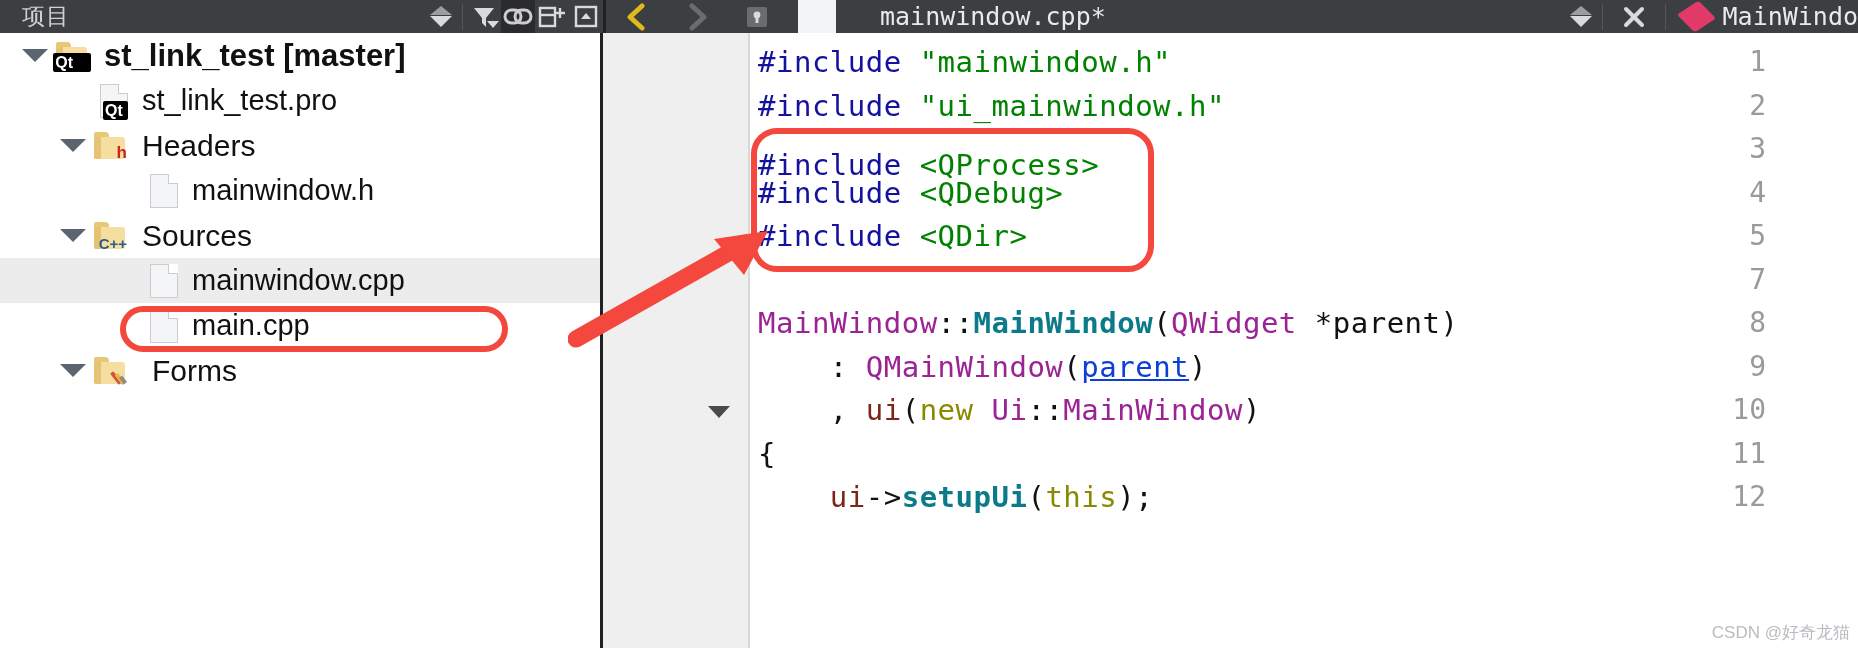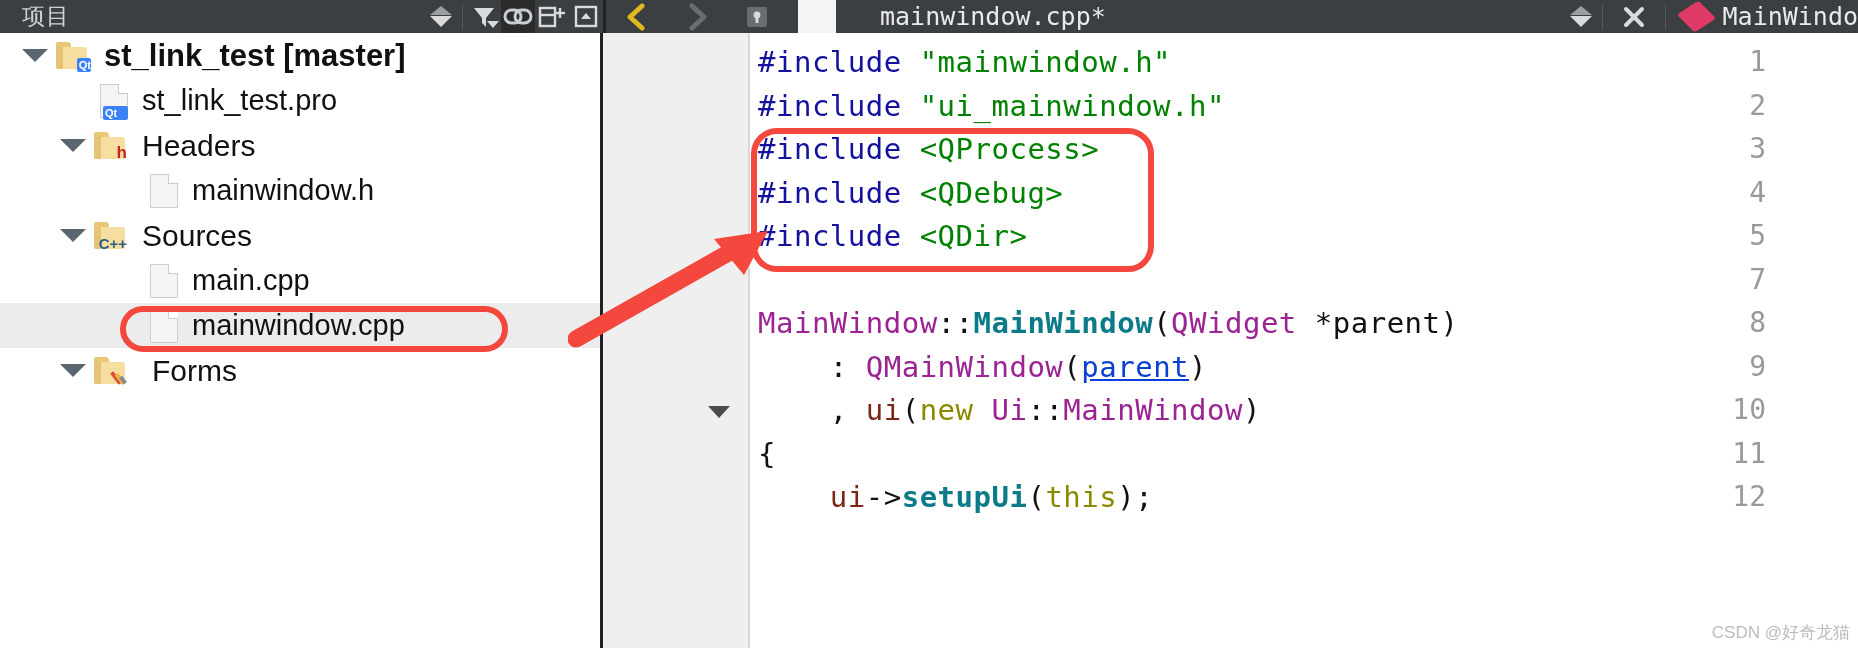--- a/index.html
+++ b/index.html
@@ -36,21 +36,21 @@
   .row.sel{background:#ececec;}
   .arrow{width:0;height:0;border-left:13px solid transparent;border-right:13px solid transparent;border-top:13px solid #5a6570;margin-right:8px;}
   .rowlabel{font-family:"Liberation Sans",sans-serif;color:#111;white-space:nowrap;}
 
   
   .fold{position:relative;width:34px;height:28px;flex:0 0 auto;}
   .fold .tabf{position:absolute;left:0;top:0;width:15px;height:7px;background:#e8c877;border-radius:2px 4px 0 0;}
   .fold .body{position:absolute;left:0;top:5px;width:31px;height:22px;background:#f6dda0;border-radius:2px 3px 3px 2px;}
   .fold .spine{position:absolute;left:0;top:5px;width:7px;height:22px;background:#e6c274;border-radius:2px 0 0 2px;}
   .badge{position:absolute;right:-1px;bottom:-2px;font-size:13px;font-weight:bold;line-height:1;padding:1px 2px;border-radius:2px;font-family:"Liberation Sans",sans-serif;}
-  .badge.qt{background:#3b82f6;color:#fff;font-size:11px;padding:2px 0 1px 2px;}
+  .badge.qt{background:#000000;color:#fff;font-size:16px;padding:2px 18px 1px 2px;}
   .badge.h{color:#c4271e;background:transparent;font-size:17px;}
   .badge.cpp{color:#2a5d86;background:transparent;font-size:15px;}
 
   
   .doc{position:relative;width:28px;height:34px;flex:0 0 auto;background:#f4f5f7;border:1px solid #c9ccd0;box-sizing:border-box;}
   .doc::after{content:"";position:absolute;right:-1px;top:-1px;width:9px;height:9px;background:#ffffff;border-left:1px solid #c9ccd0;border-bottom:1px solid #c9ccd0;}
   .doc .dbadge{position:absolute;left:2px;bottom:-3px;}
 
   
   .pencil{position:relative;width:28px;height:28px;flex:0 0 auto;}
@@ -232,33 +232,33 @@
           <span style="display: flex; align-items: center; flex: 0 0 auto;">
             <span class="fold">
               <span class="tabf"></span>
               <span class="body"></span>
               <span class="spine"></span>
               <span class="badge cpp">C++</span>
             </span>
           </span>
           <span class="rowlabel" style="font-size: 30px; font-weight: 400; margin-left: 14px;">Sources</span>
         </div>
-        <div class="row">
-          <span style="width: 150px; flex: 0 0 auto;"></span>
-          <span style="display: flex; align-items: center; flex: 0 0 auto;">
-            <span class="doc"></span>
-          </span>
-          <span class="rowlabel" style="font-size: 29px; font-weight: 400; margin-left: 14px;">main.cpp</span>
-        </div>
         <div class="row sel">
           <span style="width: 150px; flex: 0 0 auto;"></span>
           <span style="display: flex; align-items: center; flex: 0 0 auto;">
             <span class="doc"></span>
           </span>
           <span class="rowlabel" style="font-size: 29px; font-weight: 400; margin-left: 14px;">mainwindow.cpp</span>
+        </div>
+        <div class="row">
+          <span style="width: 150px; flex: 0 0 auto;"></span>
+          <span style="display: flex; align-items: center; flex: 0 0 auto;">
+            <span class="doc"></span>
+          </span>
+          <span class="rowlabel" style="font-size: 29px; font-weight: 400; margin-left: 14px;">main.cpp</span>
         </div>
         <div class="row">
           <span style="width: 60px; flex: 0 0 auto;"></span>
           <span class="arrow"></span>
           <span style="display: flex; align-items: center; flex: 0 0 auto;">
             <span class="fold">
               <span class="tabf"></span>
               <span class="body"></span>
               <span class="spine"></span>
               <span class="badge" style="right:-4px;bottom:-5px;"><span class="pencil" style="width:18px;height:18px;display:inline-block;"><span class="pl" style="left:2px;top:2px;width:4px;height:14px;"></span><span class="pb" style="left:6px;top:4px;width:4px;height:12px;"></span><span class="pt" style="left:9px;top:7px;width:4px;height:8px;"></span></span></span>
@@ -273,21 +273,21 @@
 
   <div class="editor">
     <div class="gutter"></div>
     <div class="gutter-line"></div>
     <div id="code-rows">
         <div class="lnum" style="top: 12px;">1</div>
         <div class="codeline" style="top: 12px;"><span class="k-pre">#include </span><span class="k-str">"mainwindow.h"</span></div>
         <div class="lnum" style="top: 55.5px;">2</div>
         <div class="codeline" style="top: 55.5px;"><span class="k-pre">#include </span><span class="k-str">"ui_mainwindow.h"</span></div>
         <div class="lnum" style="top: 99px;">3</div>
-        <div class="codeline" style="top: 99px;"><span class="k-pre">#include </span><span class="k-str">&lt;QProcess&gt;</span></div>
+        <div class="codeline" style="top: 115px;"><span class="k-pre">#include </span><span class="k-str">&lt;QProcess&gt;</span></div>
         <div class="lnum" style="top: 142.5px;">4</div>
         <div class="codeline" style="top: 142.5px;"><span class="k-pre">#include </span><span class="k-str">&lt;QDebug&gt;</span></div>
         <div class="lnum" style="top: 186px;">5</div>
         <div class="codeline" style="top: 186px;"><span class="k-pre">#include </span><span class="k-str">&lt;QDir&gt;</span></div>
         <div class="lnum" style="top: 229.5px;">7</div>
         <div class="codeline" style="top: 229.5px;"></div>
         <div class="lnum" style="top: 273px;">8</div>
         <div class="codeline" style="top: 273px;"><span class="k-cls">MainWindow</span><span class="k-plain">::</span><span class="k-fn">MainWindow</span><span class="k-plain">(</span><span class="k-cls">QWidget</span><span class="k-plain"> *parent)</span></div>
         <div class="lnum" style="top: 316.5px;">9</div>
         <div class="codeline" style="top: 316.5px;"><span class="k-plain">    : </span><span class="k-cls">QMainWindow</span><span class="k-plain">(</span><span class="k-link">parent</span><span class="k-plain">)</span></div>

